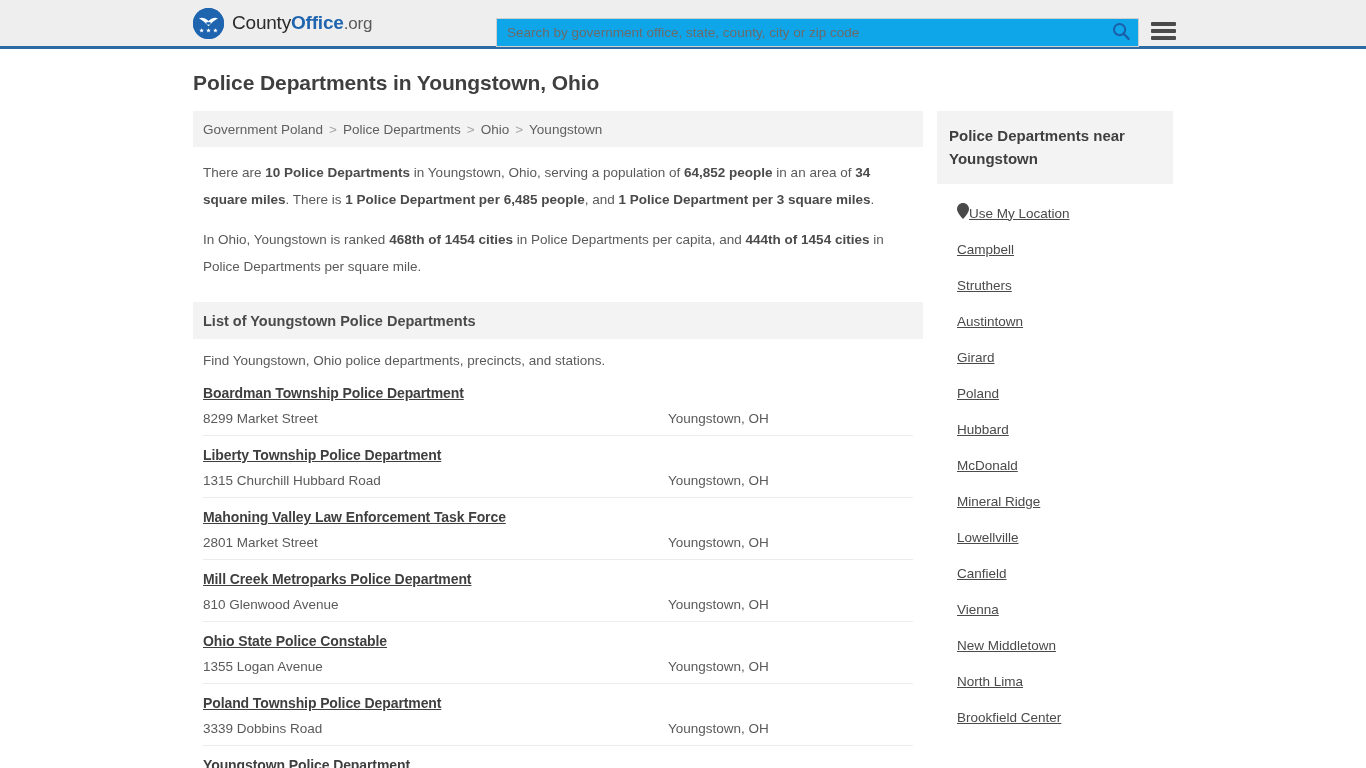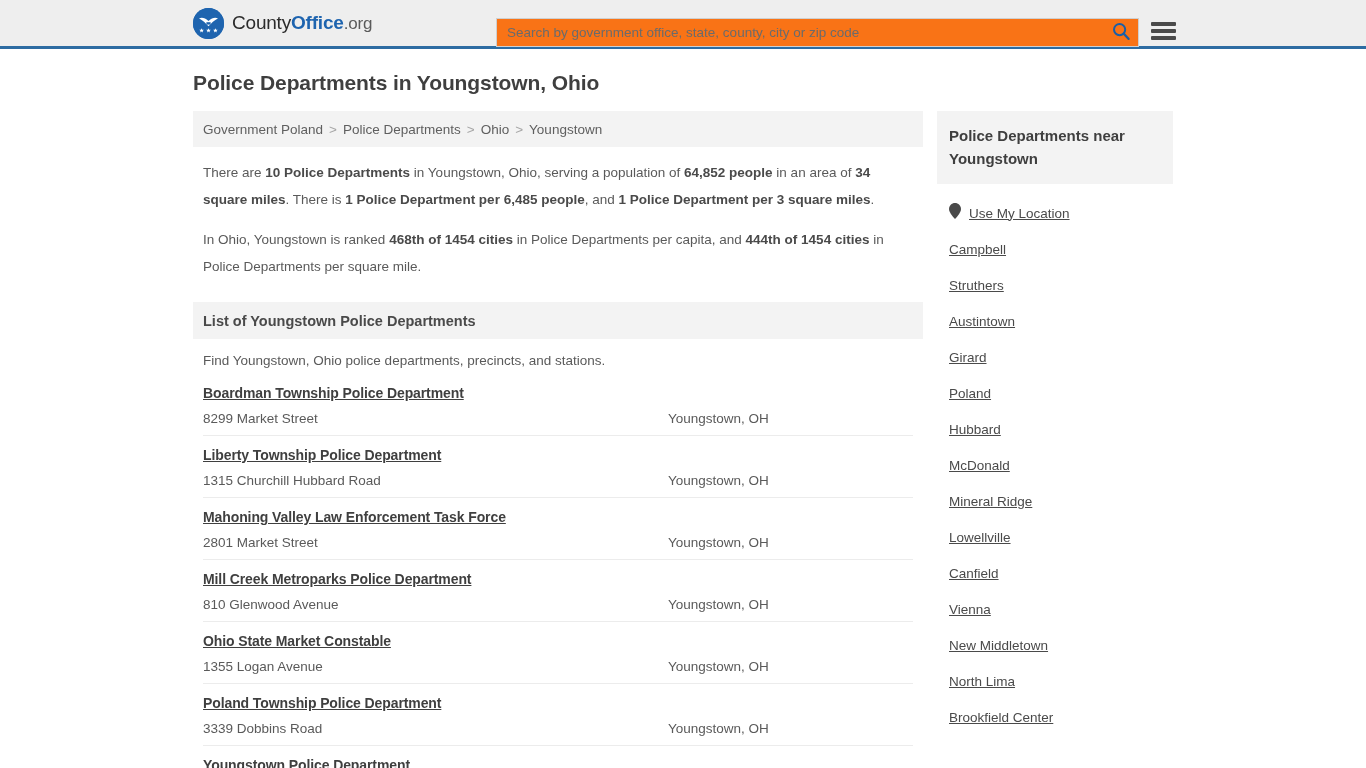--- a/index.html
+++ b/index.html
@@ -50,21 +50,21 @@
   }
   .brand-text .b-bold { font-weight: bold; color: #1e64af; }
   .brand-text .b-org { color: #5a5a5a; font-size: 17px; }
 
   .search-wrap {
     position: absolute;
     left: 496px;
     top: 18px;
     width: 643px;
     height: 29px;
-    background: #f97316;
+    background: #0ea5e9;
     border: 1px solid #cfcfcf;
     display: flex;
     align-items: center;
   }
   .search-input {
     flex: 1 1 auto;
     border: none;
     outline: none;
     height: 27px;
     padding: 0 8px 0 10px;
@@ -211,22 +211,23 @@
     font-weight: bold;
     line-height: 23px;
     color: #3f3f3f;
   }
 
   .side-links { padding: 0 12px; }
 
   .side-link-row {
     display: flex;
     align-items: center;
-    gap: 8px;
+    gap: 0;
     height: 36px;
+    margin-left: 8px;
   }
   .side-link-row.first { margin-top: 11px; }
 
   .pin-icon { flex: 0 0 auto; display: block; }
 
   .side-link {
     font-size: 13.5px;
     color: #4a4a4a;
     text-decoration: underline;
     cursor: pointer;
@@ -308,21 +309,21 @@
               <span class="listing-city">Youngstown, OH</span>
             </div></div>
           <div class="listing-row"><a class="listing-name" href="#">Mahoning Valley Law Enforcement Task Force</a><div class="listing-line">
               <span class="listing-addr">2801 Market Street</span>
               <span class="listing-city">Youngstown, OH</span>
             </div></div>
           <div class="listing-row"><a class="listing-name" href="#">Mill Creek Metroparks Police Department</a><div class="listing-line">
               <span class="listing-addr">810 Glenwood Avenue</span>
               <span class="listing-city">Youngstown, OH</span>
             </div></div>
-          <div class="listing-row"><a class="listing-name" href="#">Ohio State Market Constable</a><div class="listing-line">
+          <div class="listing-row"><a class="listing-name" href="#">Ohio State Police Constable</a><div class="listing-line">
               <span class="listing-addr">1355 Logan Avenue</span>
               <span class="listing-city">Youngstown, OH</span>
             </div></div>
           <div class="listing-row"><a class="listing-name" href="#">Poland Township Police Department</a><div class="listing-line">
               <span class="listing-addr">3339 Dobbins Road</span>
               <span class="listing-city">Youngstown, OH</span>
             </div></div>
           <div class="listing-row"><a class="listing-name" href="#">Youngstown Police Department</a></div>
         </div>
 

